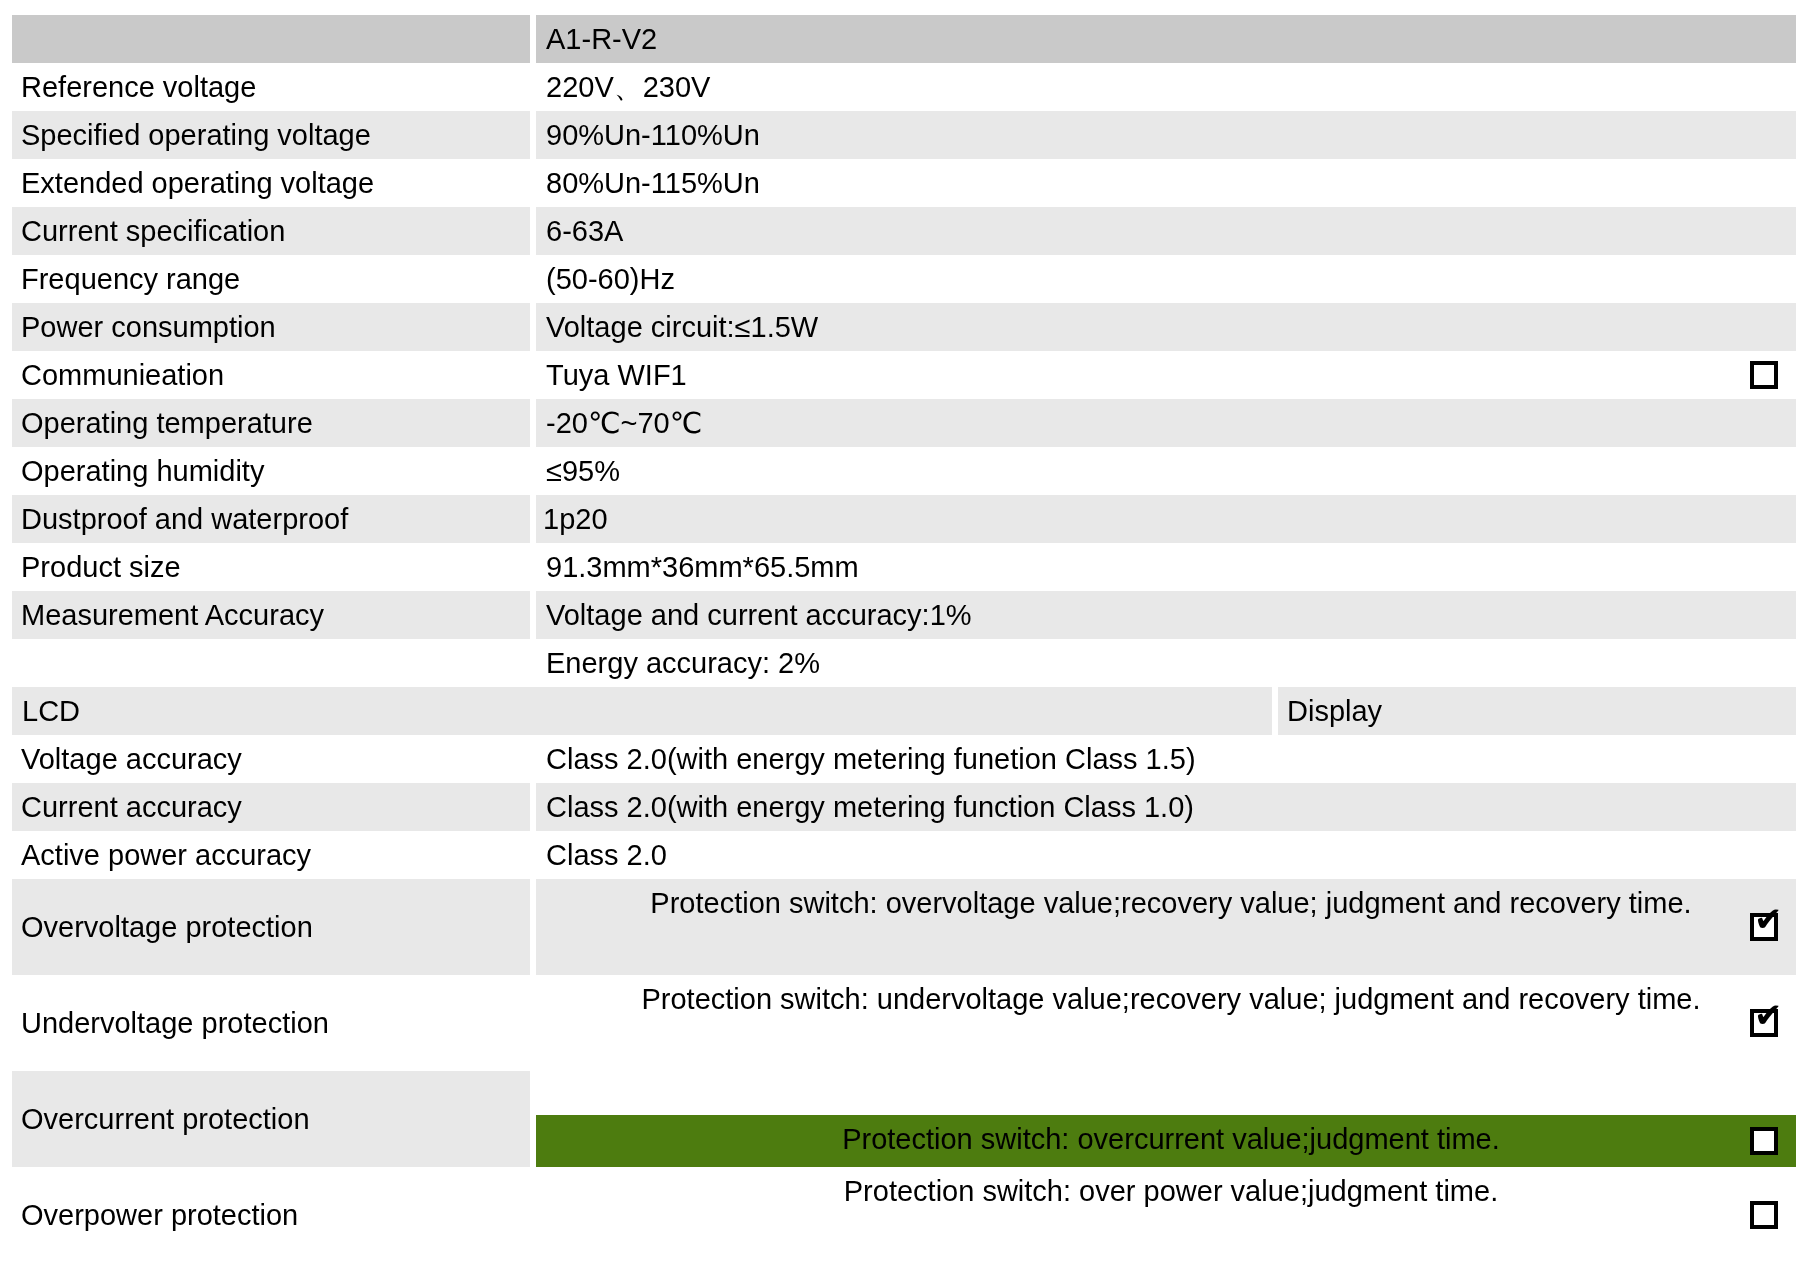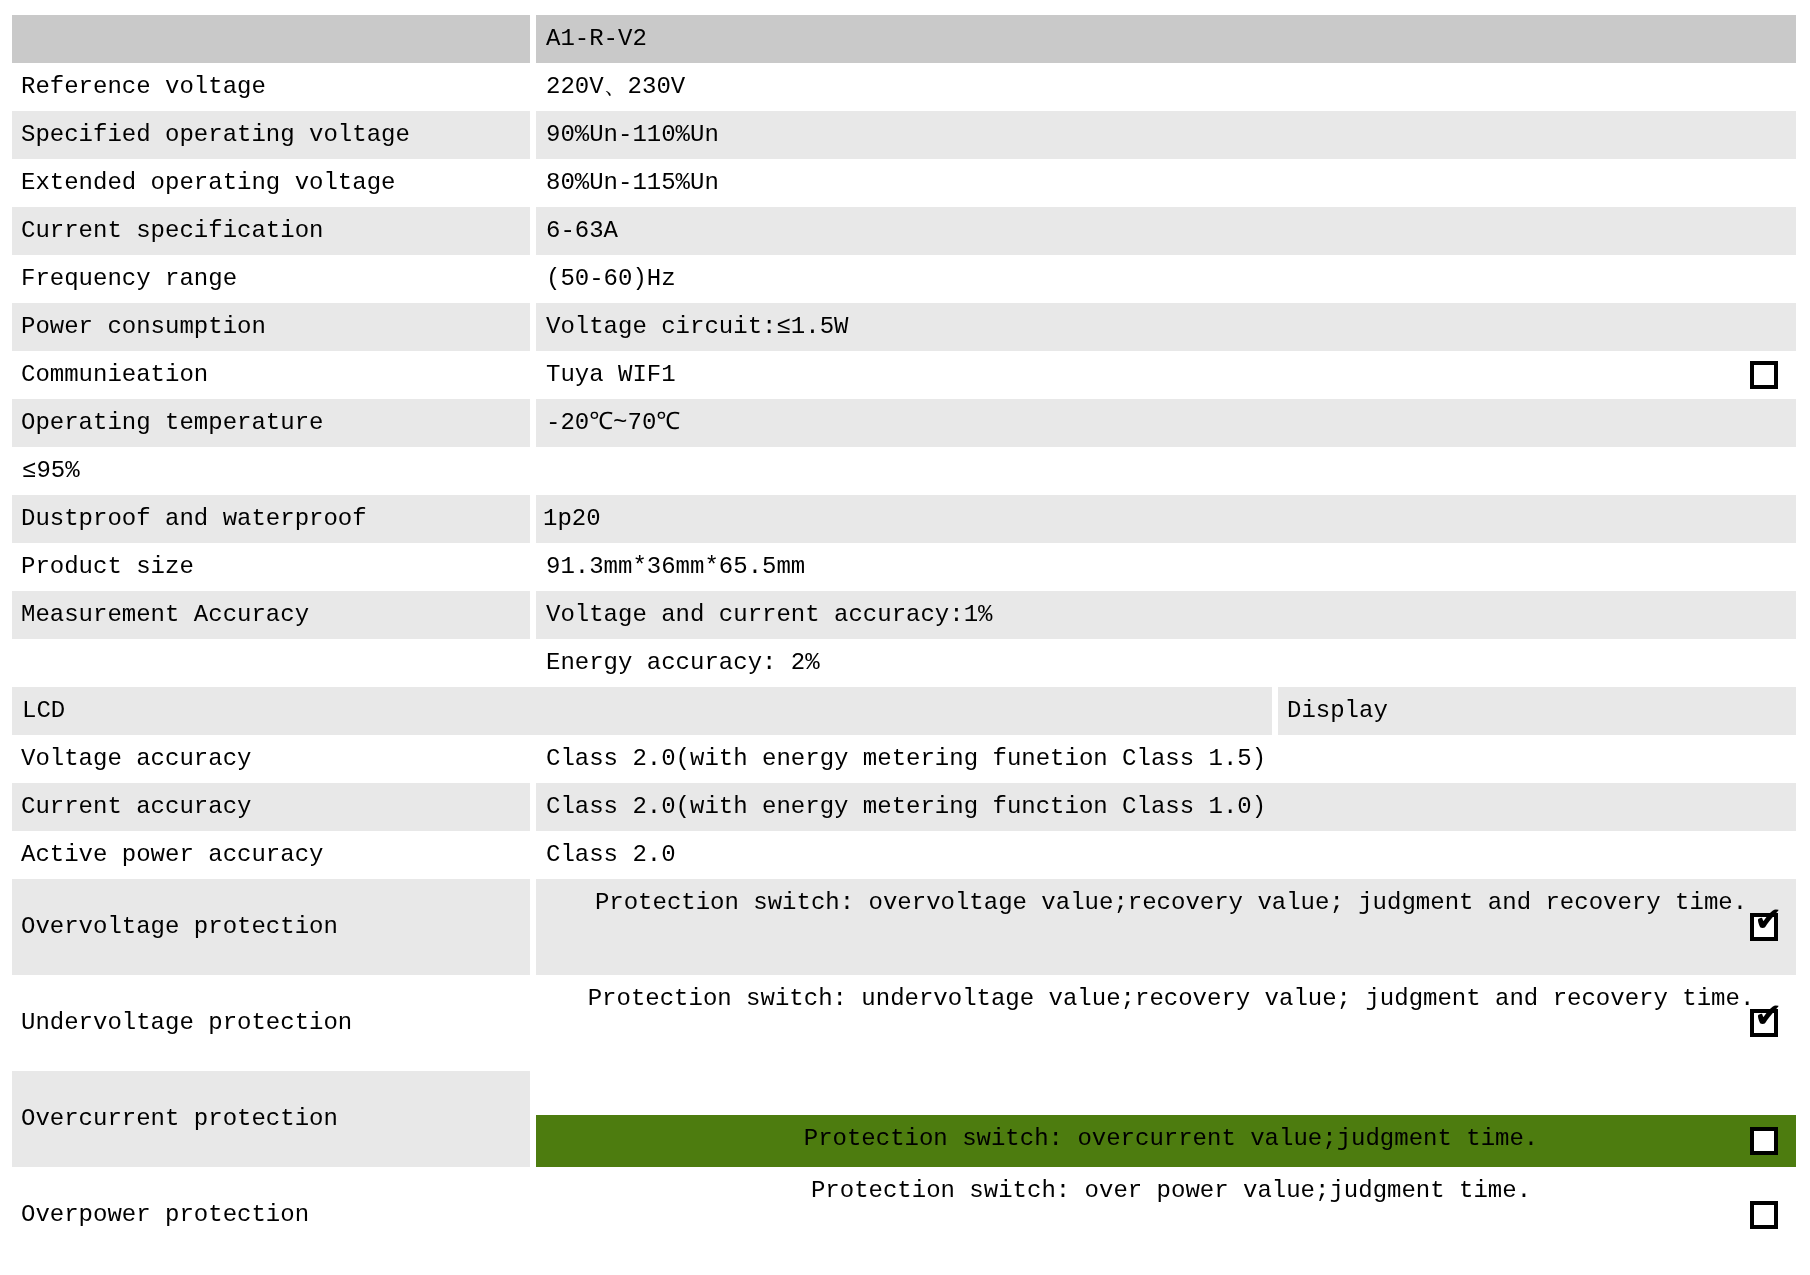--- a/index.html
+++ b/index.html
@@ -41,24 +41,23 @@
     padding-left: 10px;
     position: relative;
     align-items: center;
   }
   .row.double .c2 {
     flex-direction: row;
     justify-content: center;
     align-items: stretch;
   }
   .label, .vline {
-    font-size: 24px;
+    font-size: 29px;
     line-height: 48px;
     white-space: nowrap;
-    font-family: Liberation Mono, monospace;
   }
   .checkbox {
     position: absolute;
     right: 18px;
     top: 50%;
     transform: translateY(-50%);
     width: 20px;
     height: 20px;
     border: 4px solid #000000;
     background: #ffffff;
@@ -143,20 +142,23 @@
       </div>
       <div class="row single">
         <div class="cell c1" style="background: rgb(232, 232, 232);">
           <span class="label">Operating temperature</span>
         </div>
         <div class="cell c2" style="background: rgb(232, 232, 232);">
           <span class="vline">-20℃~70℃</span>
         </div>
       </div>
       <div class="row single">
+        <div class="cell c1">
+          <span class="label">Operating humidity</span>
+        </div>
         <div class="cell c2">
           <span class="vline">≤95%</span>
         </div>
       </div>
       <div class="row single">
         <div class="cell c1" style="background: rgb(232, 232, 232);">
           <span class="label">Dustproof and waterproof</span>
         </div>
         <div class="cell c2" style="background: rgb(232, 232, 232); padding-left: 7px;">
           <span class="vline">1p20</span>

